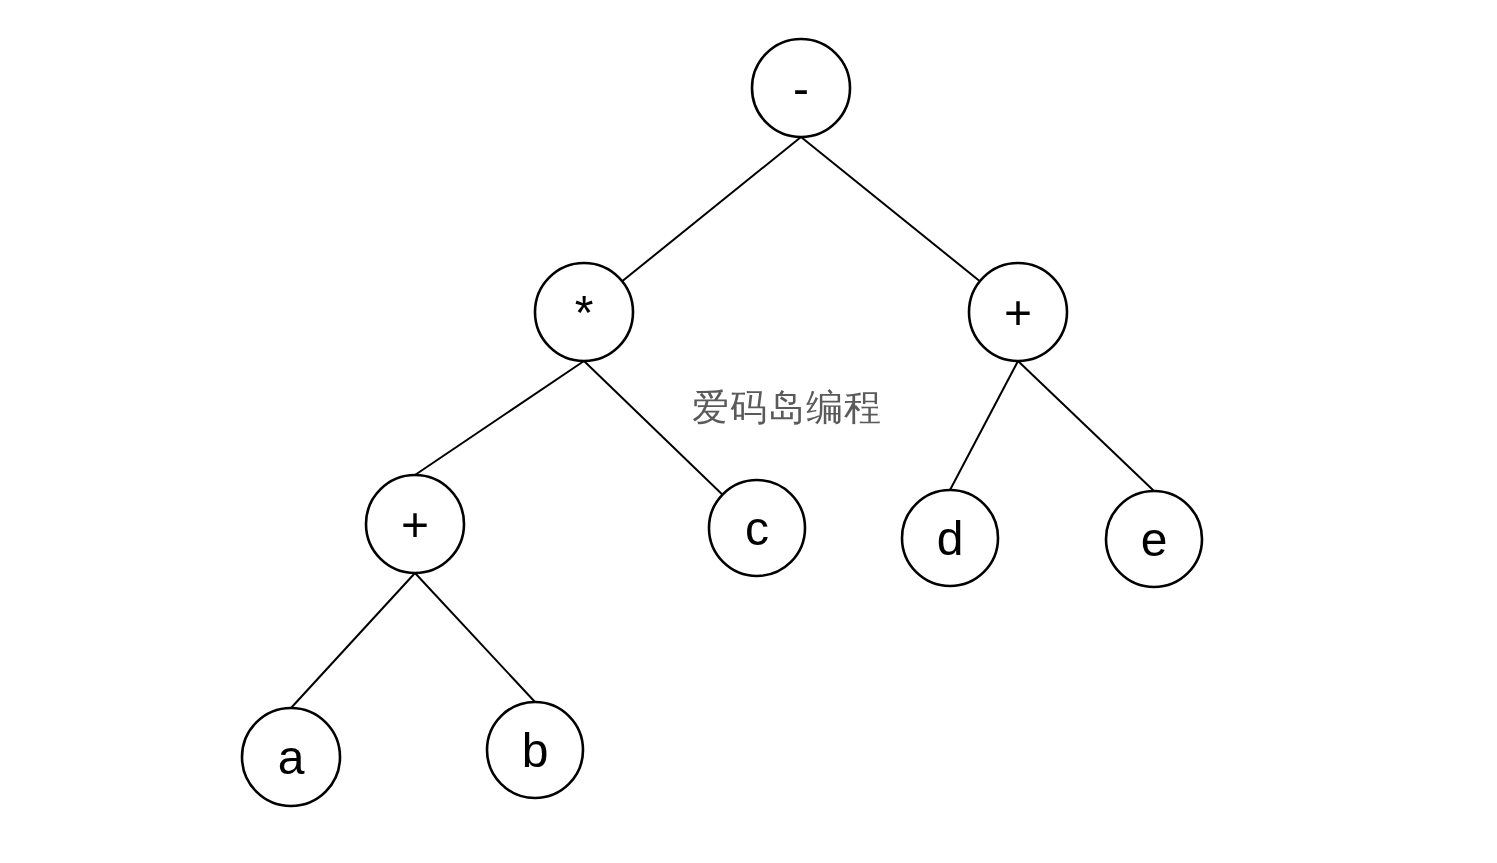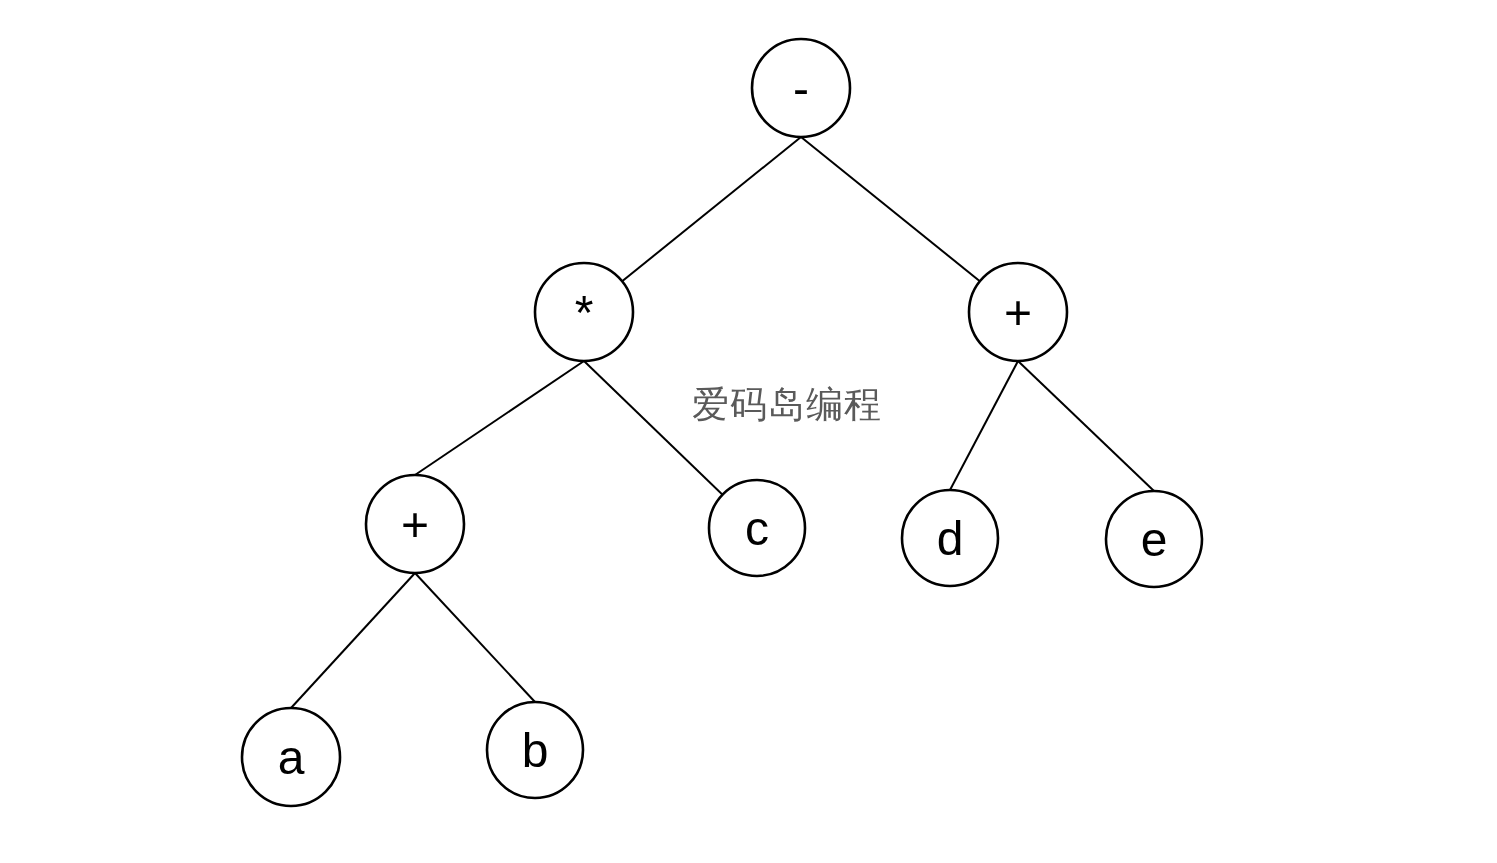--- a/index.html
+++ b/index.html
@@ -83,14 +83,14 @@
       </g>
       <g>
         <circle cx="291" cy="757" r="49" fill="#ffffff" stroke="#000000" stroke-width="2.6" class="node-circle"></circle>
         <text x="291" y="774" text-anchor="middle" font-size="48" fill="#000000" class="node-label">a</text>
       </g>
       <g>
         <circle cx="535" cy="750" r="48" fill="#ffffff" stroke="#000000" stroke-width="2.6" class="node-circle"></circle>
         <text x="535" y="767" text-anchor="middle" font-size="48" fill="#000000" class="node-label">b</text>
       </g>
     </svg>
-  <div class="watermark" style="left: 692px; top: 389px; font-size: 37px; color: rgb(90, 90, 90); font-family: Liberation Mono, monospace;">爱码岛编程</div>
+  <div class="watermark" style="left: 692px; top: 389px; font-size: 37px; color: rgb(90, 90, 90);">爱码岛编程</div>
 </div>
 
 </body></html>

